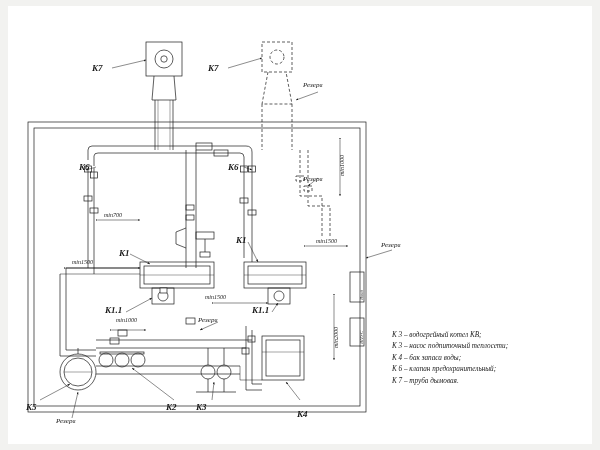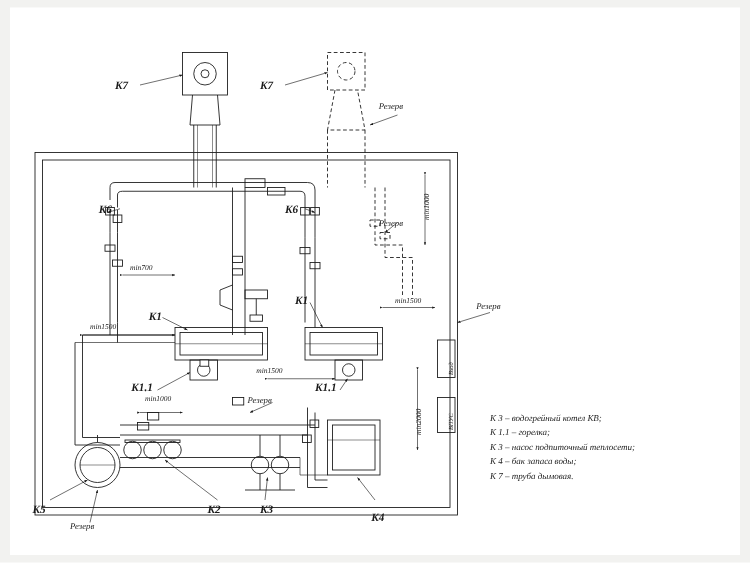--- a/index.html
+++ b/index.html
@@ -219,21 +219,21 @@
   <div class="lbl tag" style="left:92px;top:64px;">K7</div>
   <div class="lbl tag" style="left:208px;top:64px;">K7</div>
   <div class="lbl tag" style="left:79px;top:163px;">K6</div>
   <div class="lbl tag" style="left:228px;top:163px;">K6</div>
   <div class="lbl tag" style="left:119px;top:249px;">K1</div>
   <div class="lbl tag" style="left:236px;top:236px;">K1</div>
   <div class="lbl tag" style="left:105px;top:306px;">K1.1</div>
   <div class="lbl tag" style="left:252px;top:306px;">K1.1</div>
   <div class="lbl tag" style="left:26px;top:403px;text-align:right;">K5</div>
   <div class="lbl tag" style="left:166px;top:403px;">K2</div>
-  <div class="lbl tag" style="left:208px;top:403px;">K3</div>
+  <div class="lbl tag" style="left:196px;top:403px;">K3</div>
   <div class="lbl tag" style="left:297px;top:410px;">K4</div>
 
   <div class="lbl small-it" style="left:303px;top:82px;">Резерв</div>
   <div class="lbl small-it" style="left:303px;top:176px;">Резерв</div>
   <div class="lbl small-it" style="left:381px;top:242px;">Резерв</div>
   <div class="lbl small-it" style="left:198px;top:317px;">Резерв</div>
   <div class="lbl small-it" style="left:56px;top:418px;">Резерв</div>
 
   <div class="lbl tiny-it" style="left:104px;top:212px;">min700</div>
   <div class="lbl tiny-it" style="left:72px;top:259px;">min1500</div>
@@ -241,18 +241,18 @@
   <div class="lbl tiny-it" style="left:116px;top:317px;">min1000</div>
   <div class="lbl tiny-it" style="left:316px;top:238px;">min1500</div>
   <div class="lbl tiny-it vert" style="left:339px;top:176px;">min1000</div>
   <div class="lbl tiny-it vert" style="left:333px;top:348px;">min2000</div>
 
   <div class="lbl tiny-it vert" style="left:359px;top:300px;font-size:5px;">Вход</div>
   <div class="lbl tiny-it vert" style="left:359px;top:344px;font-size:5px;">ВПУС</div>
 
   <div class="legend">
     <div>К 3  –  водогрейный котел КВ;</div>
-    <div>К 1.1  –  горелка;</div>
     <div>К 3  –  насос подпиточный теплосети;</div>
     <div>К 4  –  бак запаса воды;</div>
+    <div>К 6  –  клапан предохранительный;</div>
     <div>К 7  –  труба дымовая.</div>
   </div>
 </div>
 
 </body></html>

